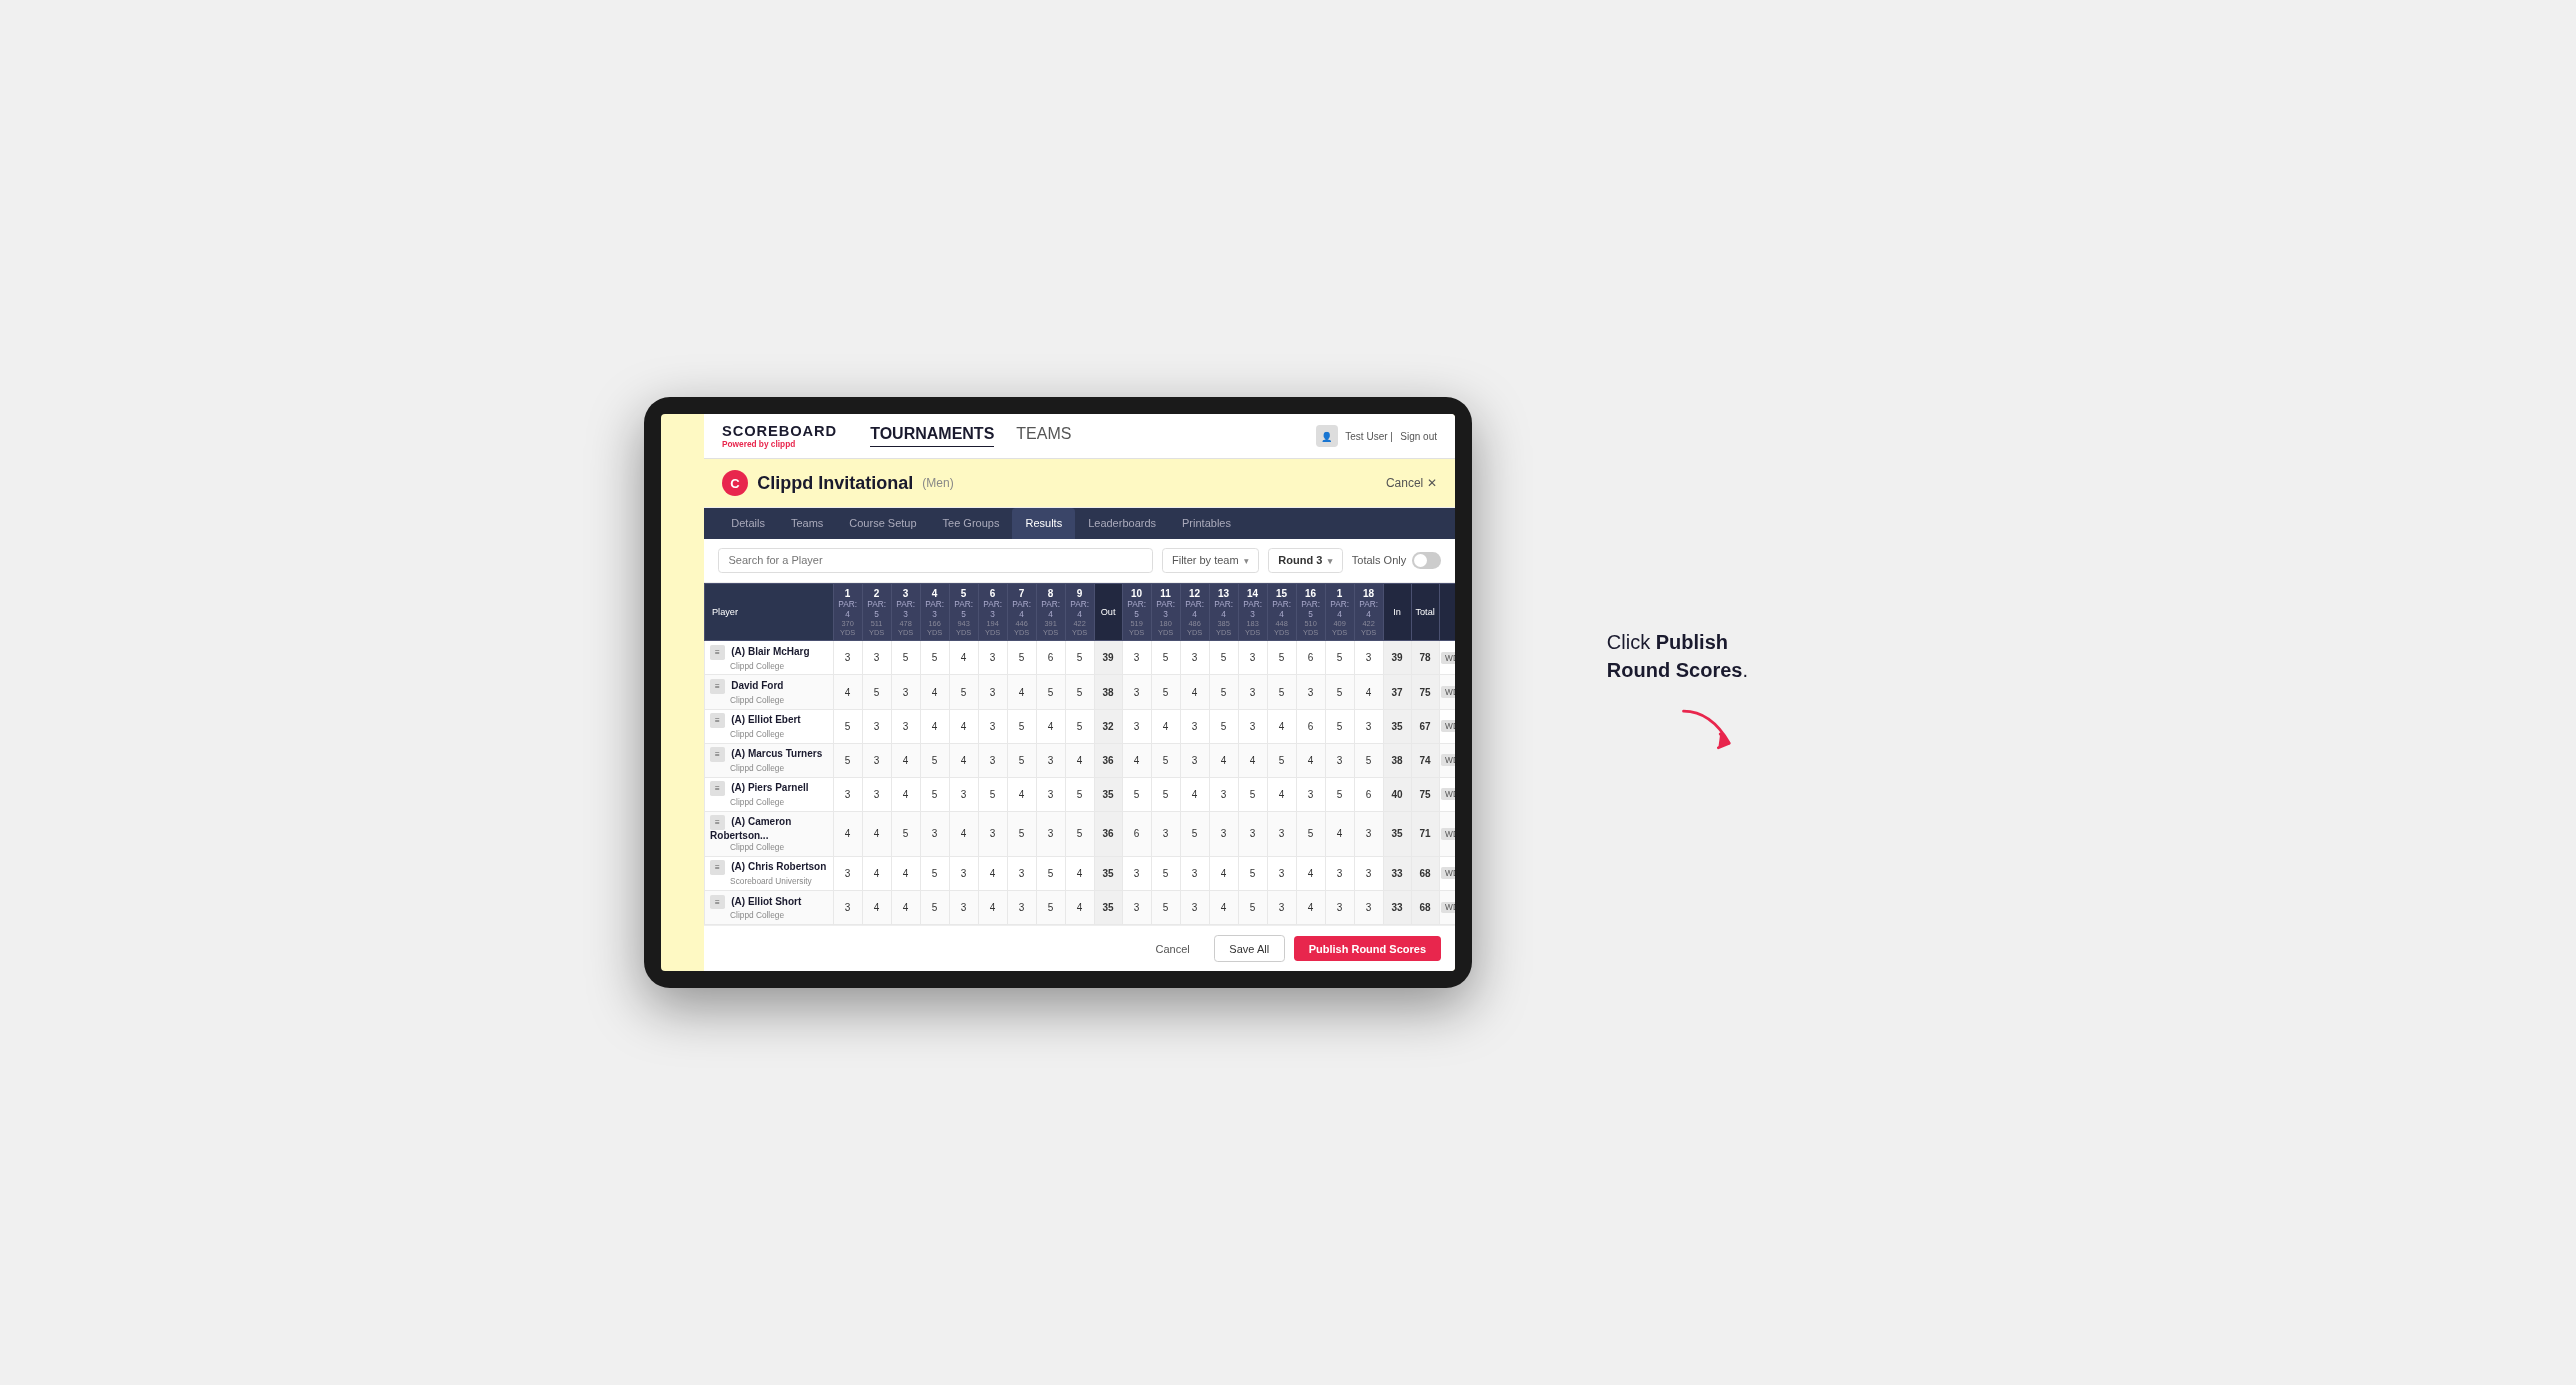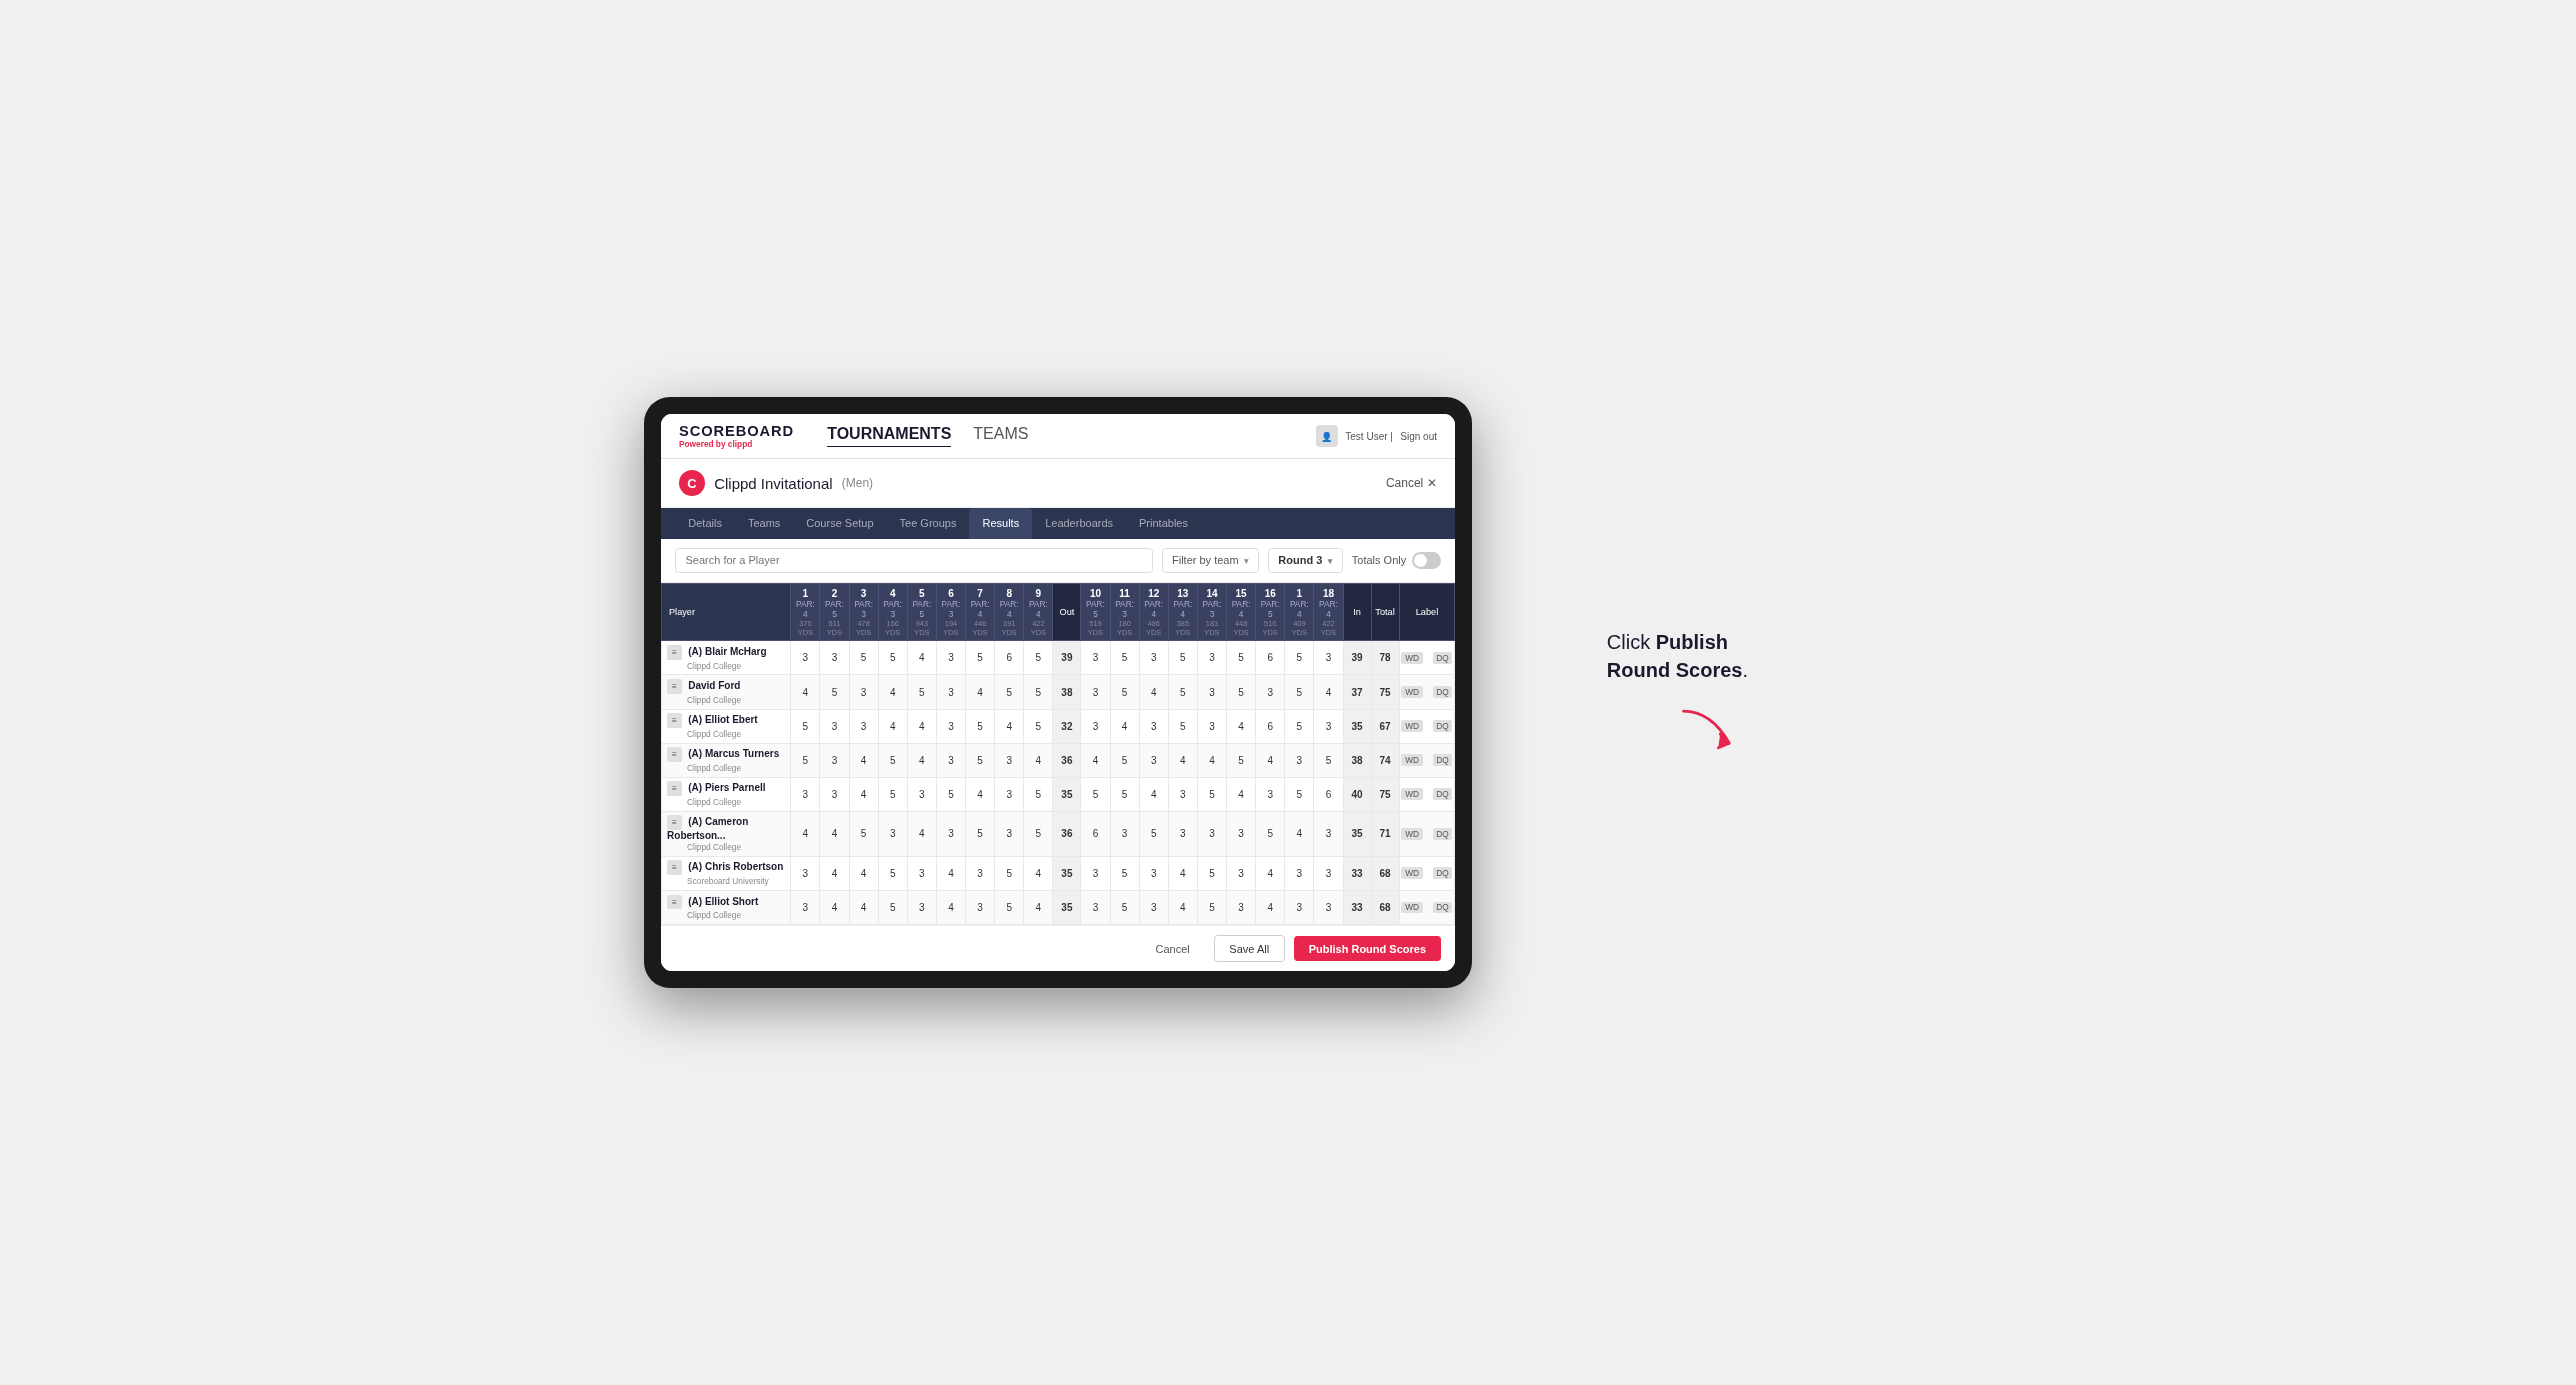--- a/index.html
+++ b/index.html
@@ -25,23 +25,24 @@
     .tablet-frame {
       background: #1a1a1a;
       border-radius: 26px;
       padding: 16.6px;
       box-shadow: 0 18.4px 55px rgba(0,0,0,0.4);
       flex: 1;
       max-width: 828px;
     }
 
     .tablet-screen {
-      background: #ffffff;
-      border-radius: 11px;
+      background: #fef9c3;
+      border-radius: 4px;
       overflow: hidden;
+      padding-left: 43px;
     }
 
     
     .top-nav {
       background: #fff;
       border-bottom: 0.9px solid #e0e0e0;
       padding: 9.2px 18.4px;
       display: flex;
       align-items: center;
       justify-content: space-between;
@@ -136,22 +137,22 @@
       border-radius: 50%;
       display: flex;
       align-items: center;
       justify-content: center;
       color: white;
       font-size: 13px;
       font-weight: 700;
     }
 
     .tournament-name {
-      font-size: 15px;
-      font-weight: 400;
+      font-size: 18px;
+      font-weight: 700;
       color: #1a1a2e;
     }
 
     .tournament-gender {
       font-size: 12px;
       color: #888;
       font-weight: 400;
     }
 
     .cancel-btn {

